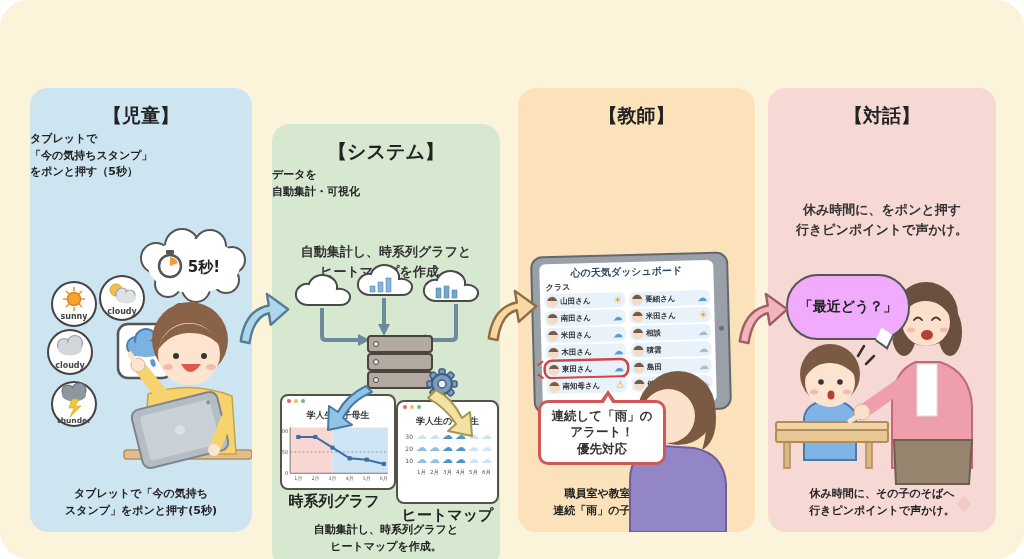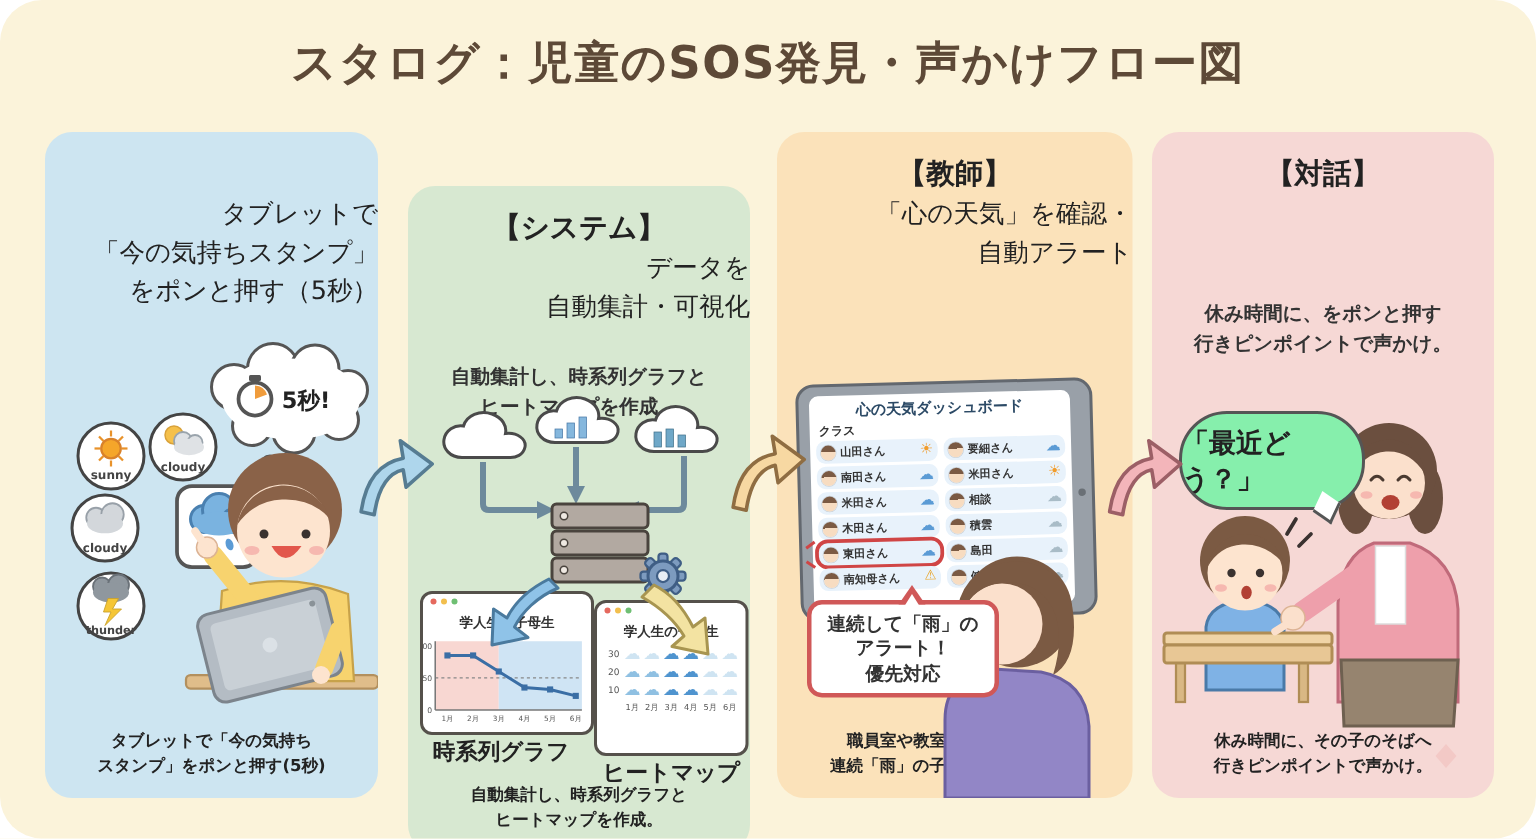--- a/index.html
+++ b/index.html
@@ -6,21 +6,21 @@
     font-family:"DejaVu Sans","Liberation Sans",sans-serif;}
   .frame{position:absolute;inset:0;background:#fbf3da;border-radius:28px;overflow:hidden;}
   .title{position:absolute;top:22px;left:0;right:0;margin:0;text-align:center;
     font-size:30px;font-weight:700;color:#5d4937;letter-spacing:1px;}
   .panel{position:absolute;top:88px;height:444px;border-radius:18px;}
   .panel-child{left:30px;width:222px;background:#cde5f1;}
   .panel-system{left:272px;width:228px;background:#d7e8d1;margin-top:36px;}
   .panel-teacher{left:518px;width:237px;background:#fbe2ba;}
   .panel-dialog{left:768px;width:228px;background:#f6d8d5;}
   .p-head{position:absolute;top:15px;width:100%;text-align:center;font-size:19px;font-weight:700;color:#222;}
-  .p-headline{position:absolute;top:43px;width:100%;text-align:right;font-size:17px;font-weight:400;
+  .p-headline{position:absolute;top:43px;width:100%;text-align:left;font-size:11px;font-weight:700;
     color:#222;line-height:1.5;white-space:pre-line;}
   .p-sub{position:absolute;width:100%;text-align:center;font-size:13px;font-weight:700;color:#333;
     line-height:1.55;white-space:pre-line;}
   .panel-system .p-sub{top:118px;}
   .panel-teacher .p-sub{top:120px;}
   .panel-dialog .p-sub{top:112px;}
   .p-caption{position:absolute;bottom:12px;width:100%;text-align:center;font-size:11px;font-weight:700;
     color:#222;line-height:1.6;white-space:pre-line;}
   .illus{position:absolute;inset:0;width:100%;height:100%;pointer-events:none;}
   svg text{font-family:"DejaVu Sans","Liberation Sans",sans-serif;}
@@ -69,39 +69,39 @@
   
   #callout{position:absolute;left:20px;top:312px;width:128px;background:#fff;border:3px solid #d05858;
     border-radius:10px;padding:5px 2px;text-align:center;font-size:12.5px;font-weight:700;color:#333;
     line-height:1.3;white-space:pre-line;z-index:5;box-sizing:border-box;}
   #callout::before{content:"";position:absolute;top:-13px;left:58px;border-left:9px solid transparent;
     border-right:9px solid transparent;border-bottom:13px solid #d05858;}
   #callout::after{content:"";position:absolute;top:-7px;left:62px;border-left:5px solid transparent;
     border-right:5px solid transparent;border-bottom:8px solid #fff;}
 
   
-  #speech{position:absolute;left:18px;top:186px;width:120px;height:62px;background:#86efac;
+  #speech{position:absolute;left:18px;top:186px;width:120px;height:62px;background:#f0abfc;
     border:2.5px solid #555;border-radius:32px;display:flex;align-items:center;justify-content:center;
-    font-size:18px;font-weight:700;color:#222;z-index:4;}
+    font-size:14px;font-weight:700;color:#222;z-index:4;}
   #speech::before{content:"";position:absolute;right:16px;bottom:-8px;width:13px;height:13px;background:#fff;
     border-right:2.5px solid #555;border-bottom:2.5px solid #555;transform:rotate(35deg) skewX(10deg);}
 
   .flow-arrow{position:absolute;width:58px;height:62px;z-index:6;}
   #arrow-1{left:234px;top:288px;}
   #arrow-2{left:482px;top:285px;}
   #arrow-3{left:733px;top:288px;}
   .z2{z-index:2;} .z3{z-index:3;}
 </style>
 </head>
 <body>
 
 <div class="frame">
-  <h1 class="title">スタログ：児童のSOS発見・声かけフロー図</h1>
 
   <section class="panel panel-child">
+    <div class="p-head">【児童】</div>
     <div class="p-headline">タブレットで
 「今の気持ちスタンプ」
 をポンと押す（5秒）</div>
 
     <svg class="illus" viewBox="0 0 222 444">
 
       <rect x="94" y="362" width="128" height="9" rx="3" fill="#e0bd8a" stroke="#b3905e" stroke-width="1.5"></rect>
 
       <g>
         <g fill="#fff" stroke="#555" stroke-width="2">
@@ -351,22 +351,20 @@
       <path d="M94,262 C82,268 72,276 66,288 L57,282 L56,306 L80,301 L71,294 C76,284 86,274 100,268 Z" fill="#8fc3e8" stroke="#4a7a9e" stroke-width="2" stroke-linejoin="round"></path>
       <path d="M164,266 C176,272 184,282 190,294 L198,288 L200,312 L176,307 L184,300 C178,290 170,282 156,274 Z" fill="#f3e3a2" stroke="#a89550" stroke-width="2" stroke-linejoin="round"></path>
     </svg>
 
     <div class="p-caption">自動集計し、時系列グラフと
 ヒートマップを作成。</div>
   </section>
 
   <section class="panel panel-teacher">
     <div class="p-head">【教師】</div>
-    <div class="p-headline">「心の天気」を確認・
-自動アラート</div>
 
     <div id="tablet">
       <div id="screen">
         <div class="dash-title">心の天気ダッシュボード</div>
         <div class="dash-class">クラス</div>
         <div class="dash-cols">
           <div class="dash-col" id="dash-left">
               <div class="dash-row">
                 <span class="avatar"></span>
                 <span class="dash-name">山田さん</span>

